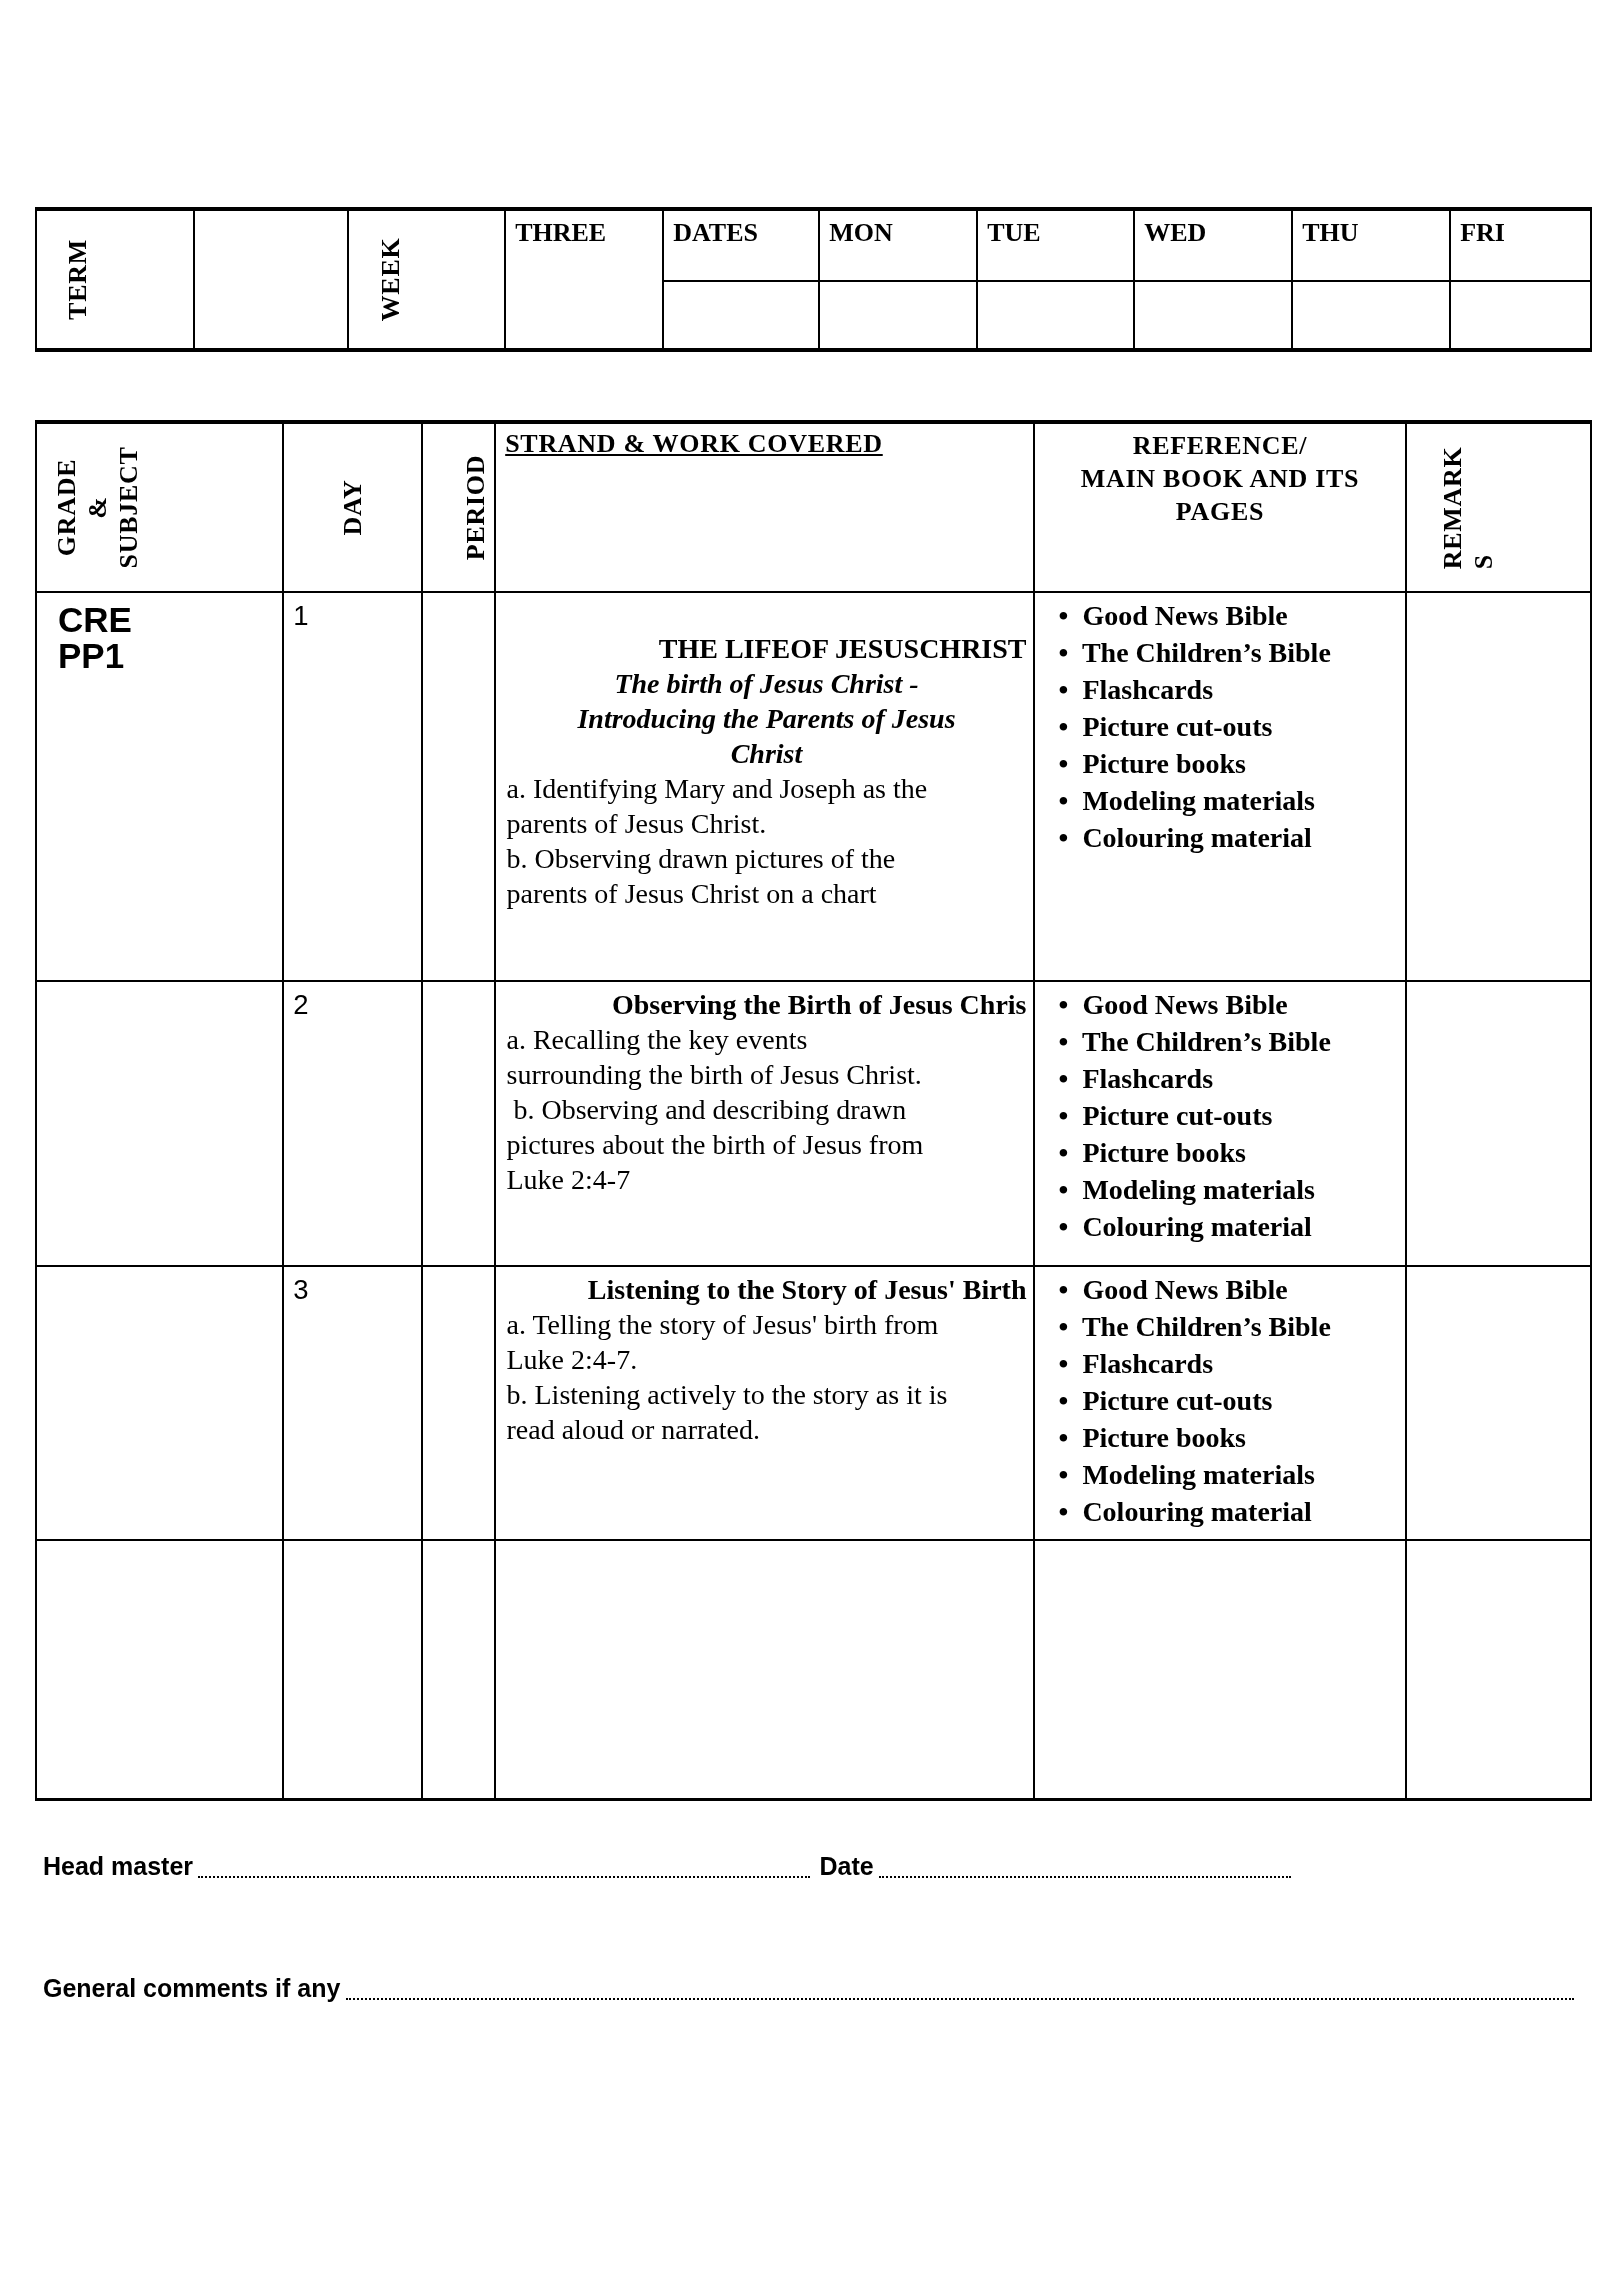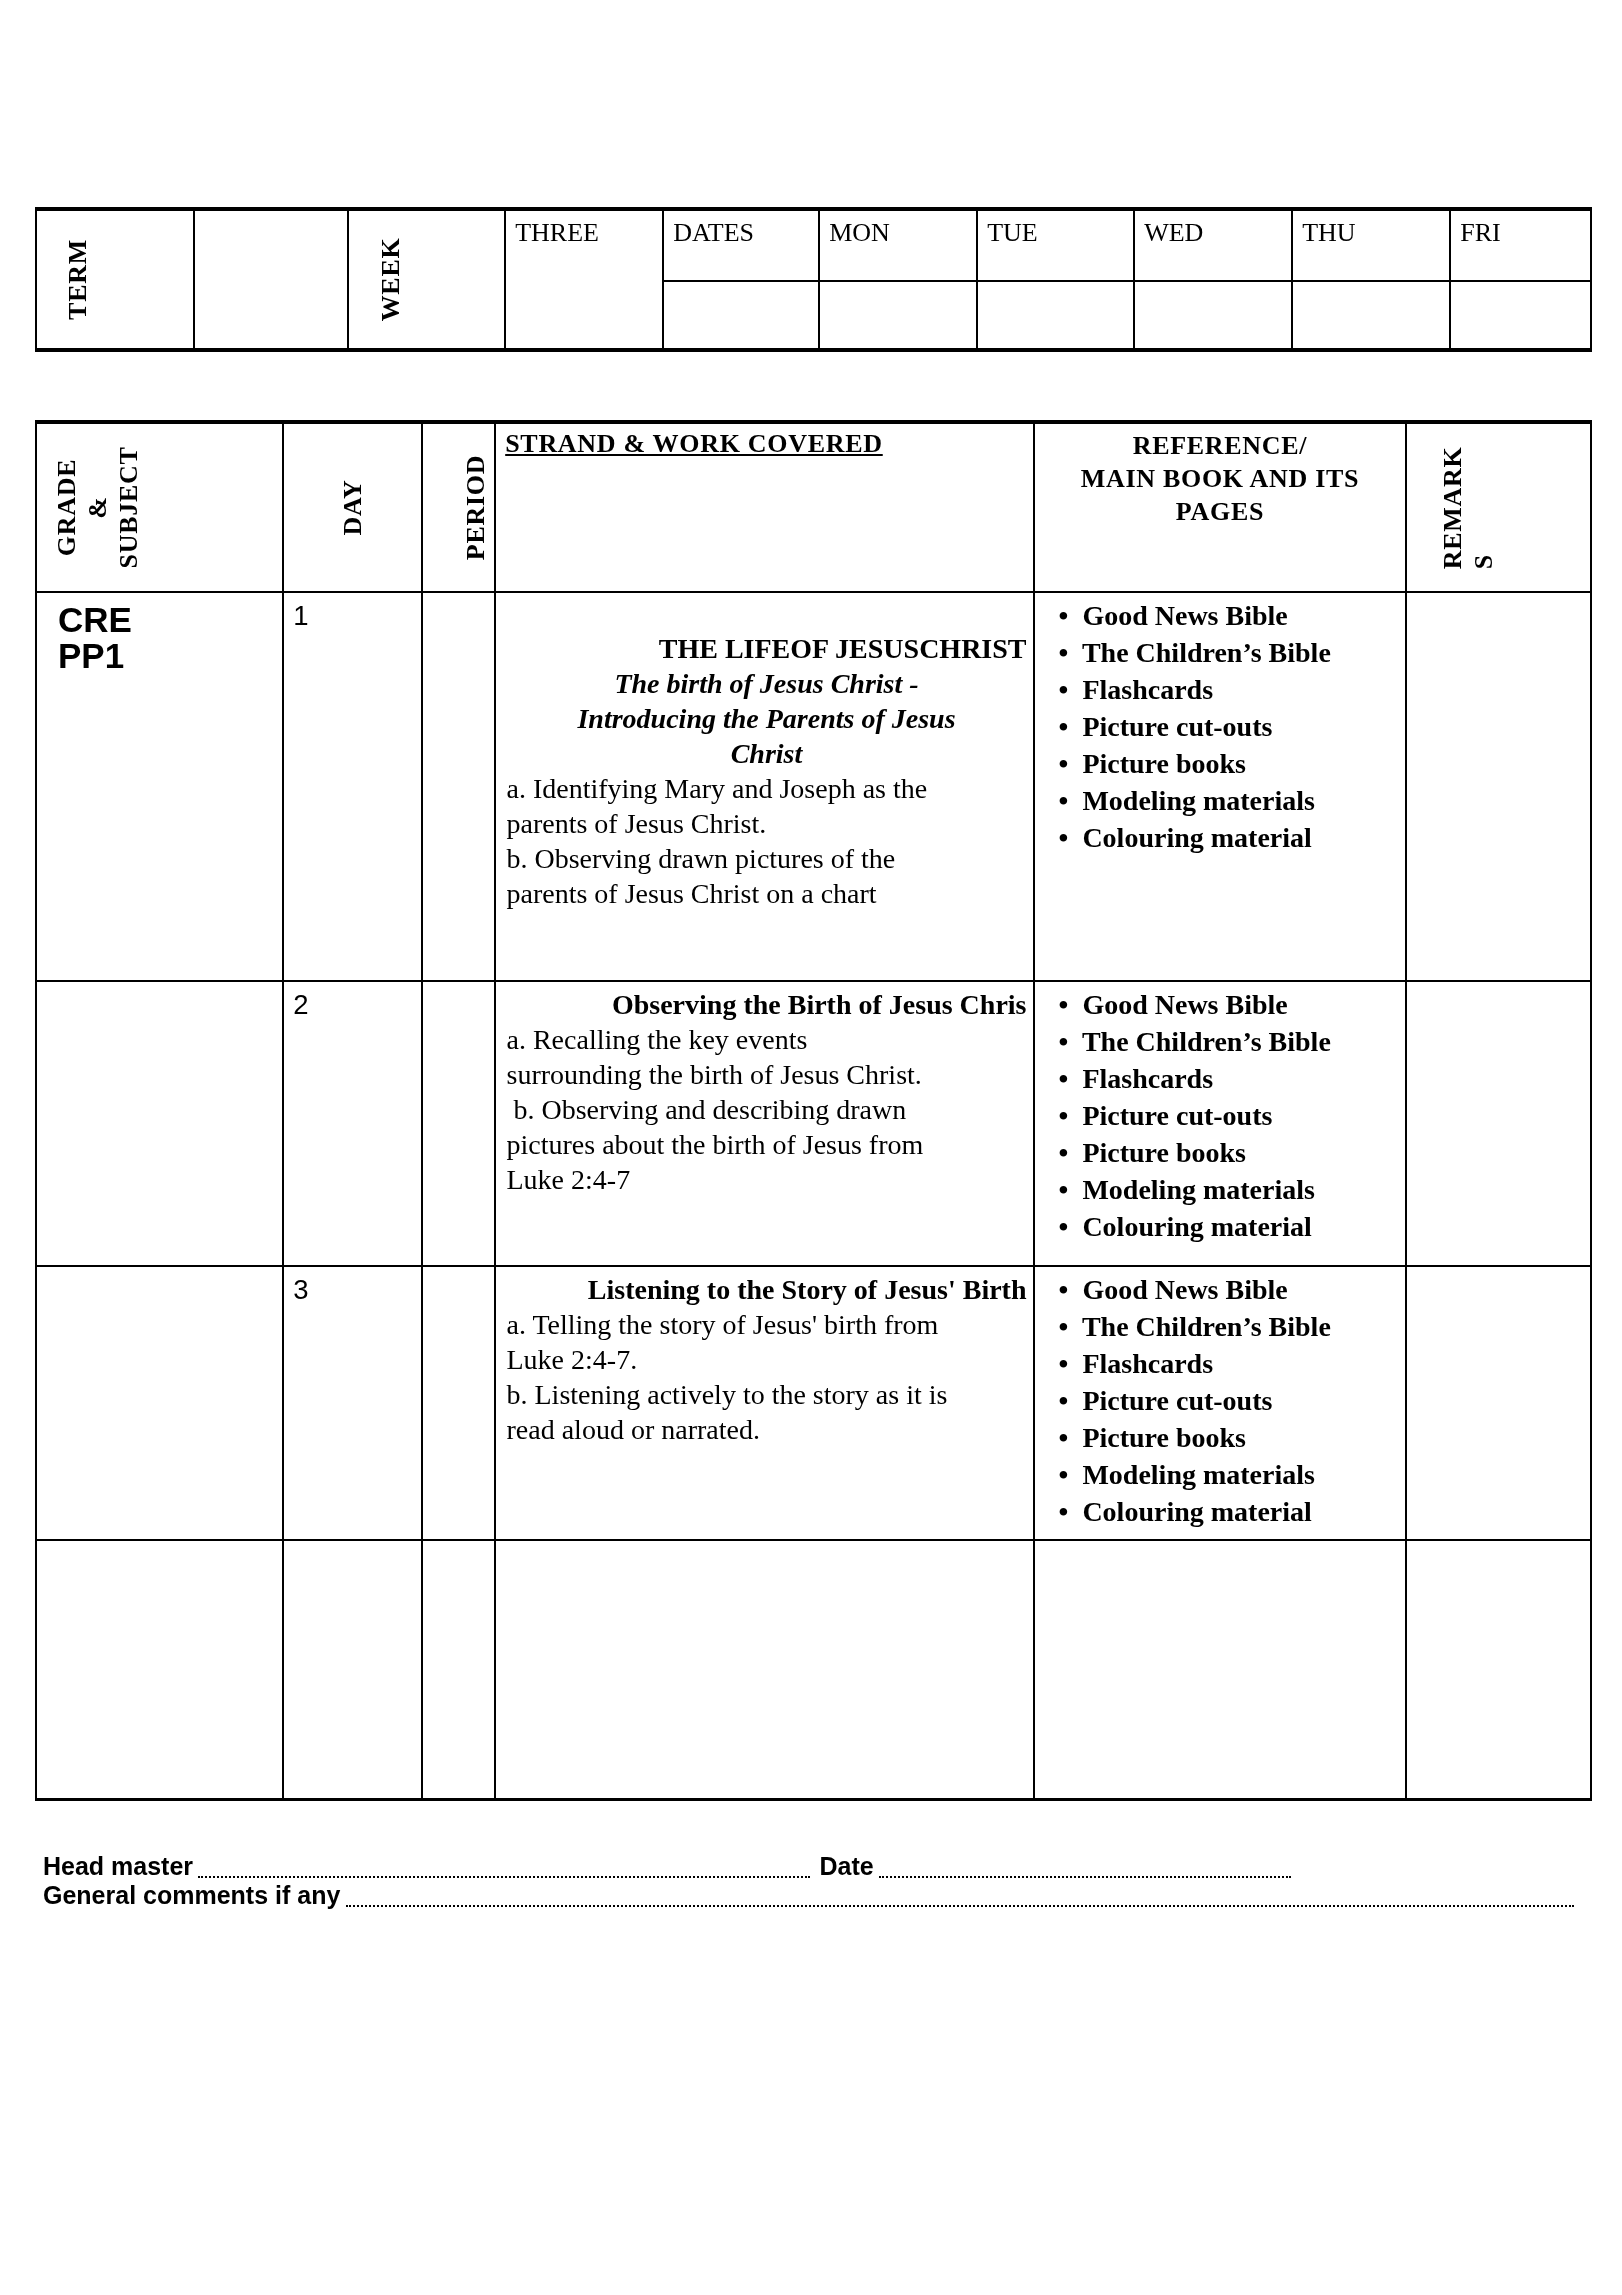--- a/index.html
+++ b/index.html
@@ -9,21 +9,21 @@
   }
   table { border-collapse:collapse; table-layout:fixed; position:absolute; background:#fff; }
   td, th { border:2px solid #000; vertical-align:top; padding:0; font-weight:normal; text-align:left; }
 
   
   .toptable { left:35px; top:207px; width:1554px;
     border-top:4.6px solid #000; border-bottom:4.6px solid #000;
     border-left:2.6px solid #000; border-right:2.6px solid #000; }
   .toptable tr.tr1 { height:72px; }
   .toptable tr.tr2 { height:69px; }
-  .hlabel { font-weight:normal; font-size:26px; padding:6.5px 3.9px 0 9.2px;margin-left:16px; }
+  .hlabel { font-weight:bold; font-size:26px; padding:6.5px 3.9px 0 9.2px;margin-left:16px; }
 
   
   .vcell { vertical-align:middle; text-align:center; }
   .vcell-left { vertical-align:middle; text-align:left; }
   .vert {
     display:inline-block; transform:rotate(-90deg);
     white-space:pre-line; font-weight:bold; font-size:26px; line-height:31px;
     text-align:center; letter-spacing:0.7px;
   }
   .vert-left-lines { text-align:left; }
@@ -52,21 +52,21 @@
   .strandcell .title { font-weight:bold;text-align:right; }
   .strandcell .subtitle { font-weight:bold; font-style:italic;text-align:center; }
   .refcell { font-size:28px; line-height:37px; padding:3.9px 2.6px 0 23.6px; white-space:pre; overflow:hidden;font-weight:bold; }
   .remarkcell { }
 
   
   .fline { position:absolute; left:43px; display:flex; align-items:flex-end;
     font-family:"Liberation Sans", sans-serif; font-weight:bold; font-size:25px; color:#000; }
   .fline .dots { border-bottom:2.6px dotted #000; height:6.5px; margin:0 0 2.6px 5.2px; }
   .fline .dots.grow { flex:1 1 auto; }
-  .fline1 { top:1881px; width:1531px; }
+  .fline1 { top:1974px; width:1531px; }
   .fline2 { top:1852px; width:1531px; }
   .dots-hm { width:612px; flex:0 0 auto; }
   .dots-date { width:412px; flex:0 0 auto; }
   .datelabel { margin-left:9.2px;text-align:center; }
 </style>
 </head>
 <body>
 
 <div class="sheet">
 

